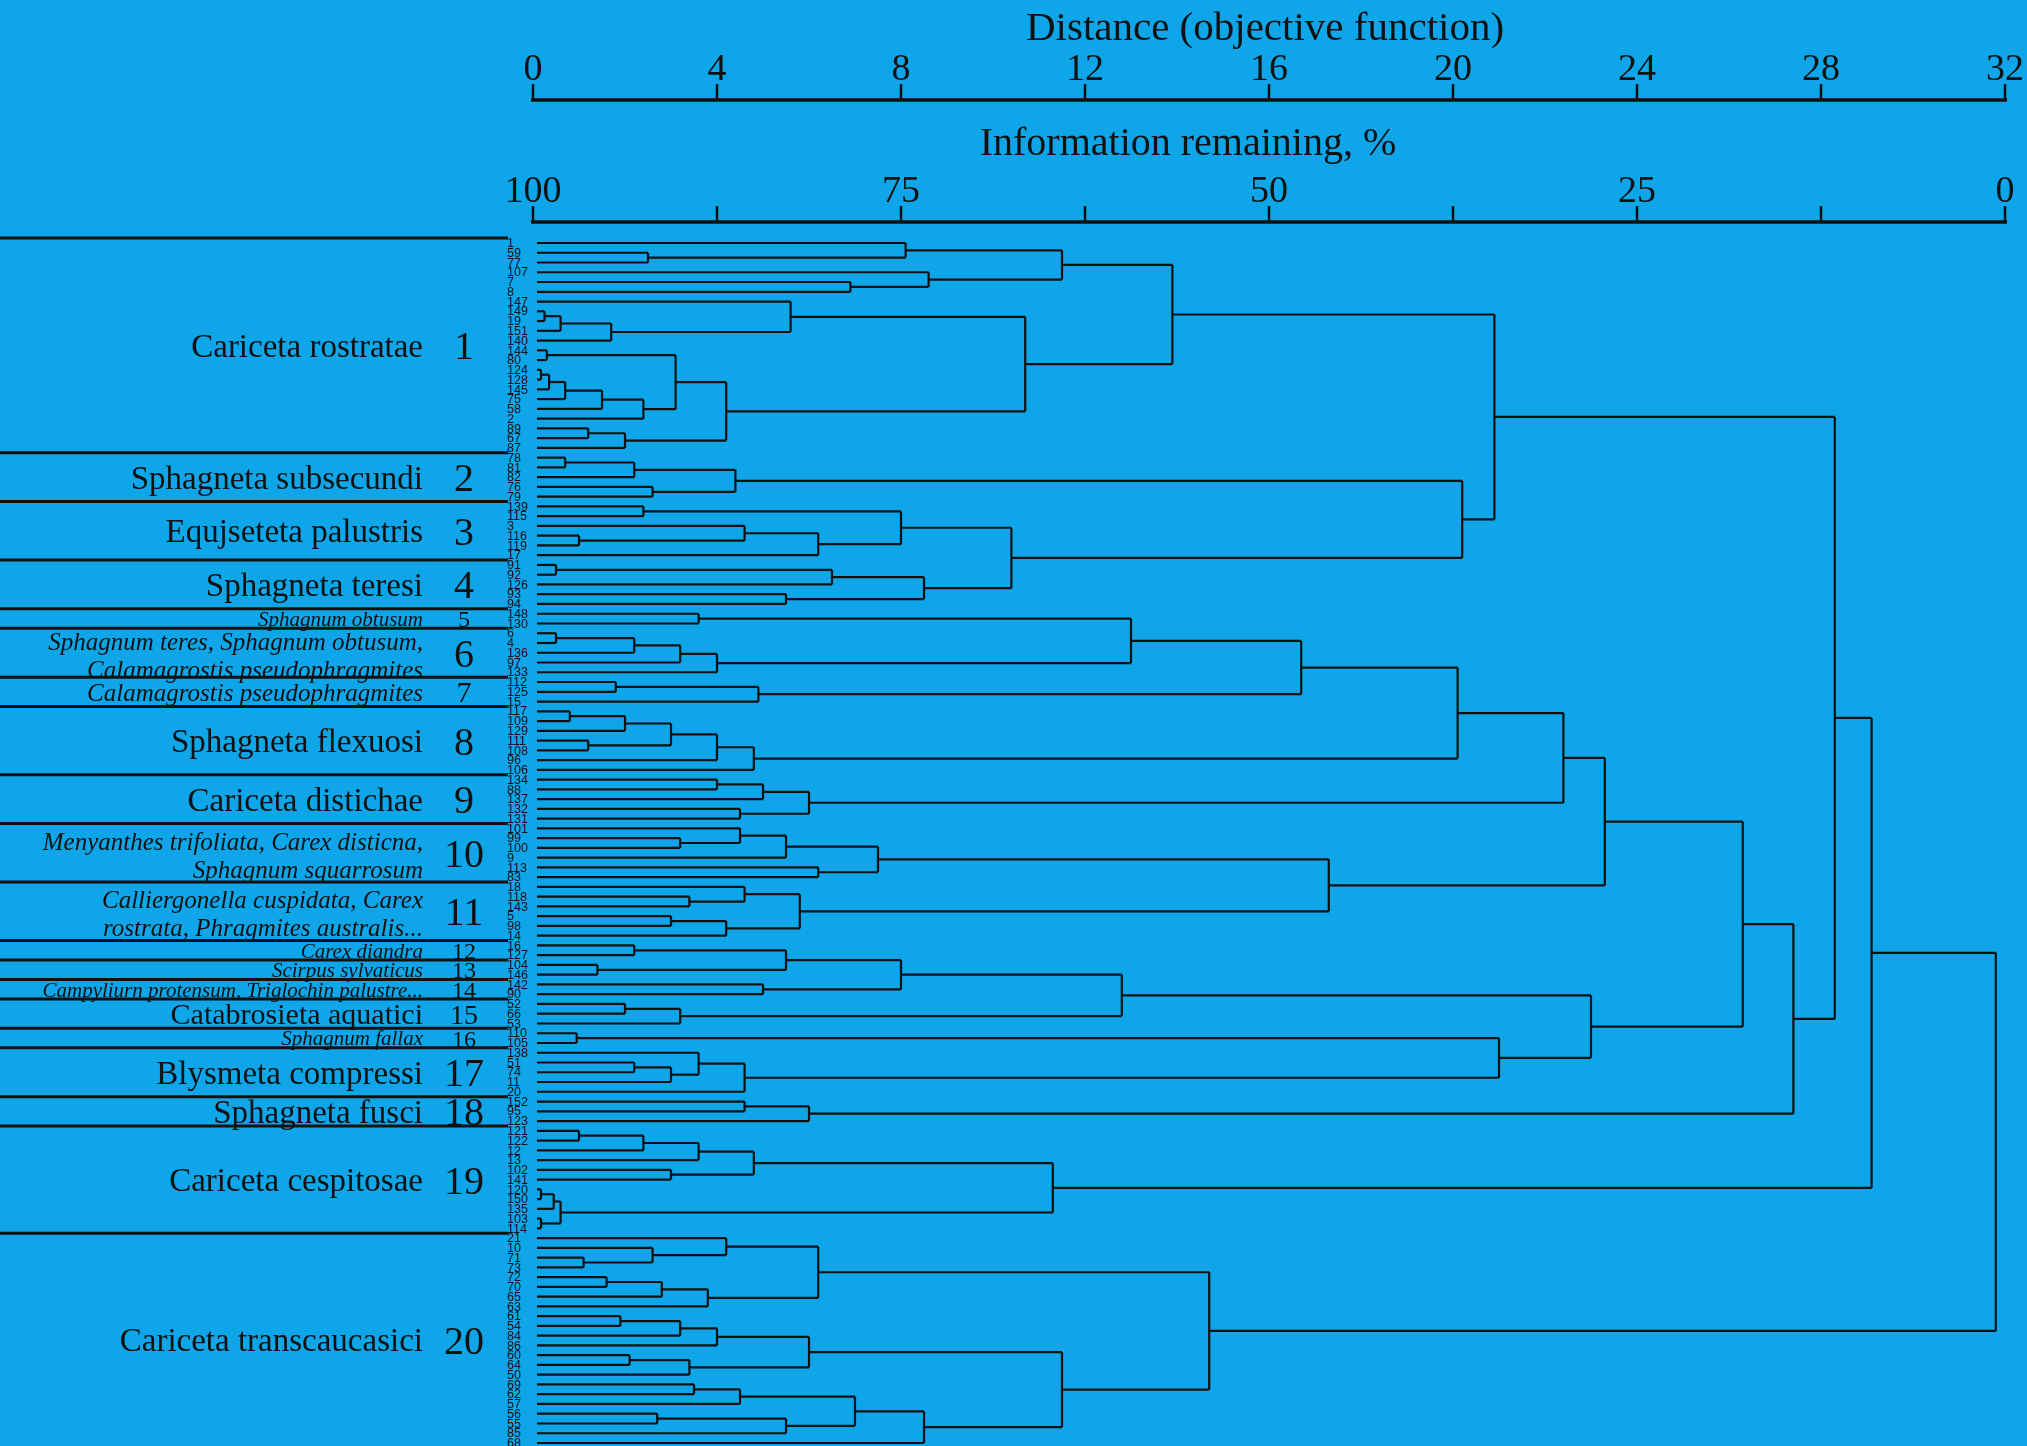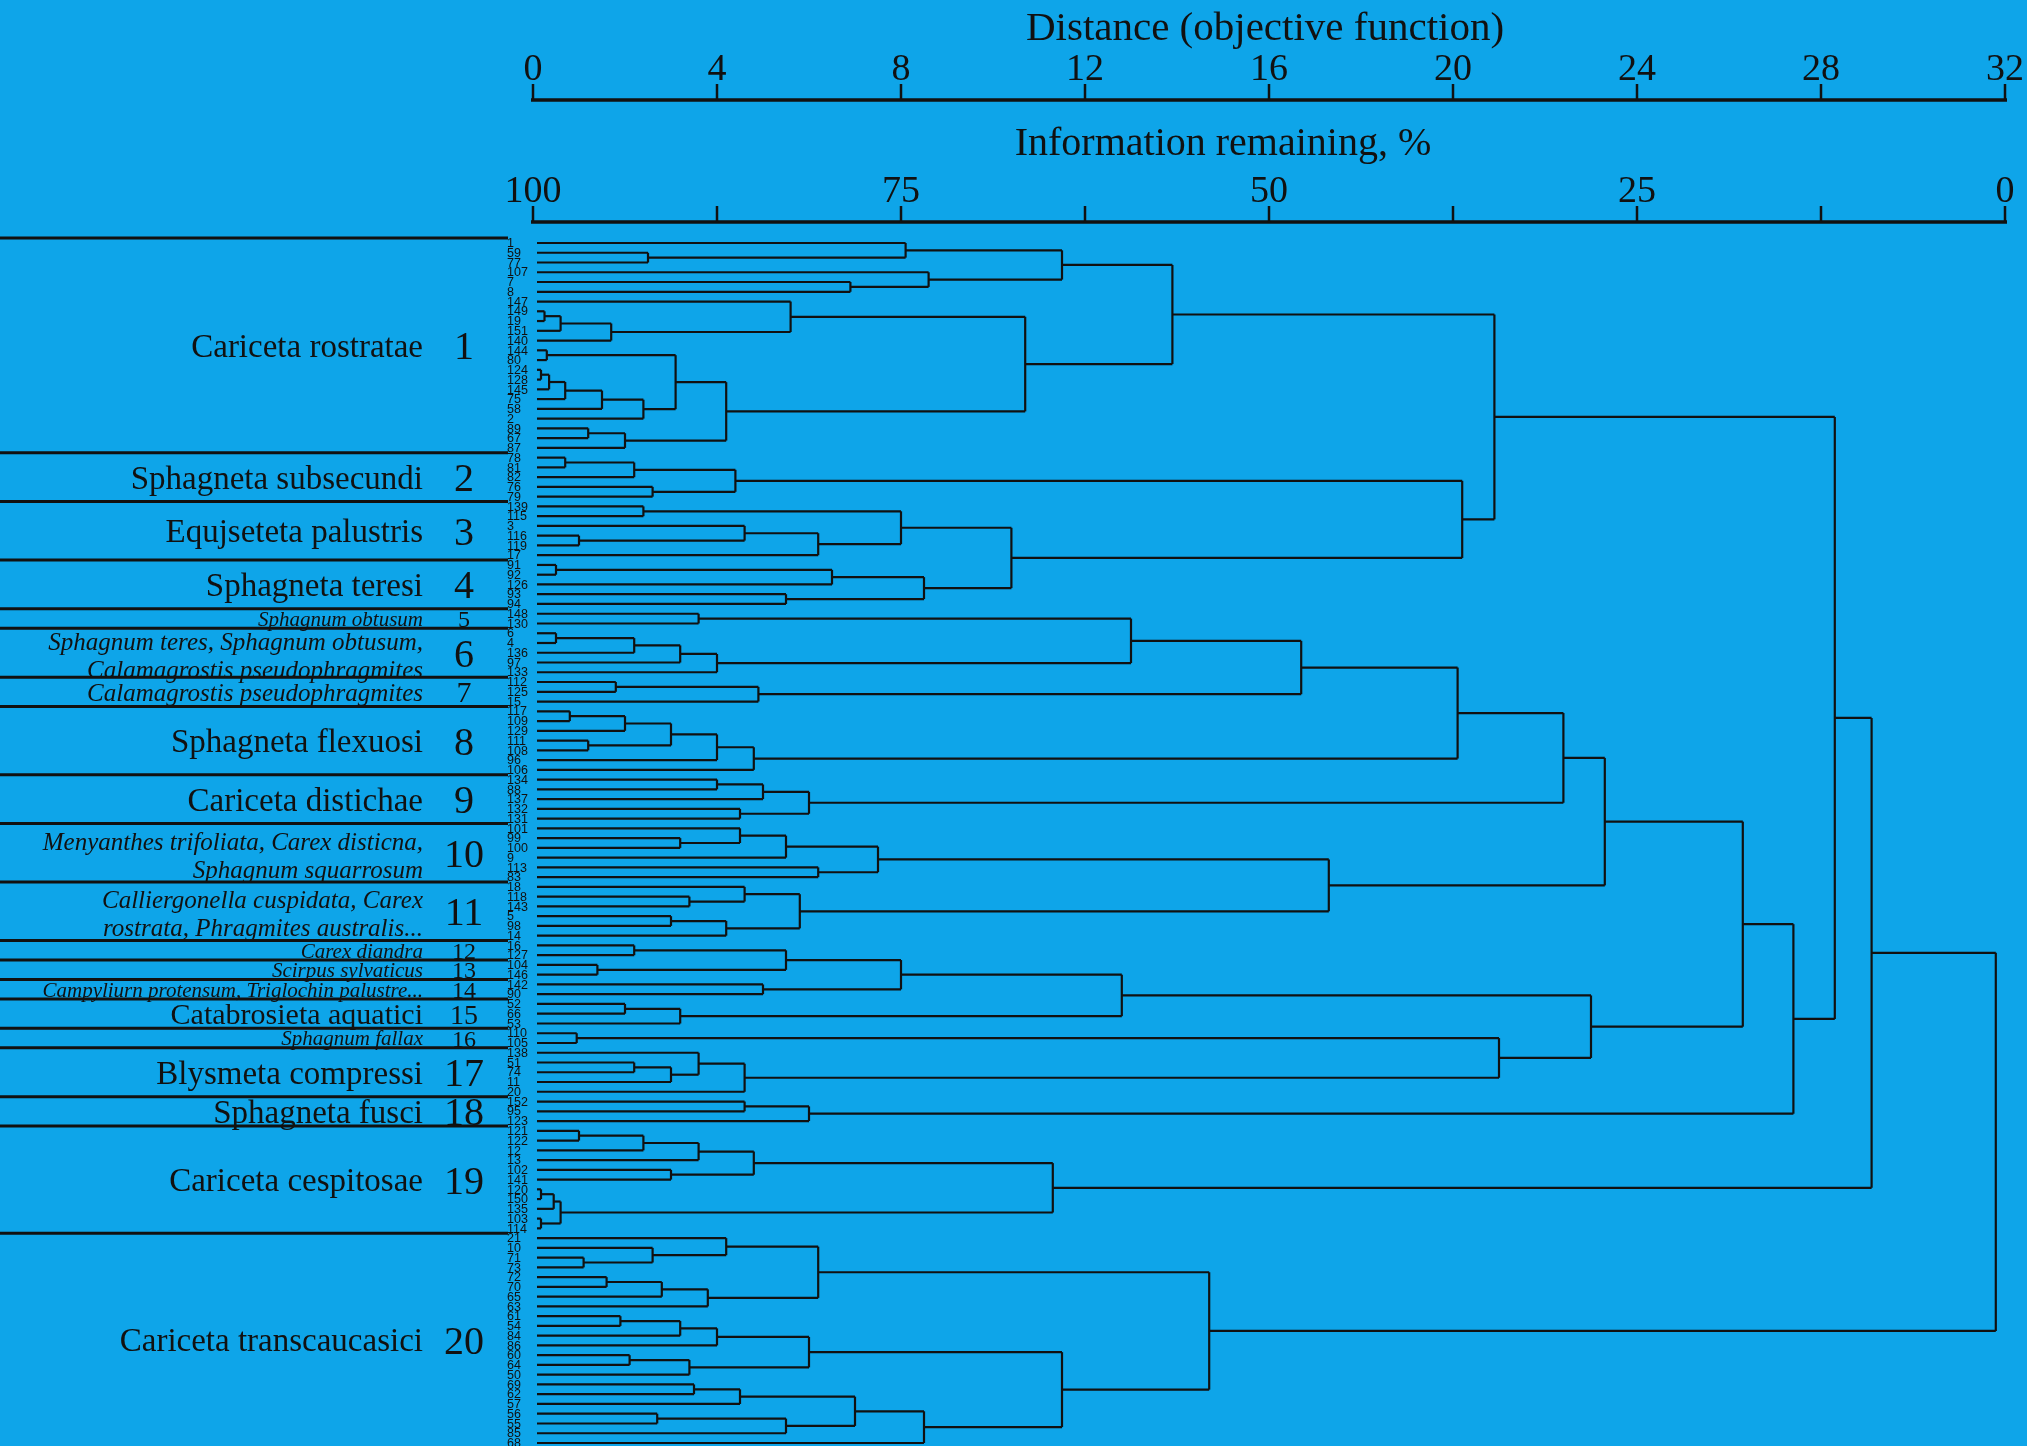--- a/index.html
+++ b/index.html
@@ -11,21 +11,21 @@
     overflow:hidden;
   }
   .axis-title{
     position:absolute;
     transform:translateX(-50%);
     color:#111;
     white-space:nowrap;
     font-family:"Liberation Serif", serif;
   }
   #title-distance{left:1265px;top:2px;font-size:41px;}
-  #title-information{left:1223px;top:118px;font-size:40px;}
+  #title-information{left:1188px;top:118px;font-size:40px;}
   svg text{fill:#111;}
 </style>
 </head>
 <body>
 
 <div id="stage">
   <div id="title-distance" class="axis-title">Distance (objective function)</div>
   <div id="title-information" class="axis-title">Information remaining, %</div>
   <svg id="chart" width="2027" height="1446" viewBox="0 0 2027 1446">
       <line x1="531" y1="100" x2="2007" y2="100" stroke="#111111" stroke-width="3.5"></line>

